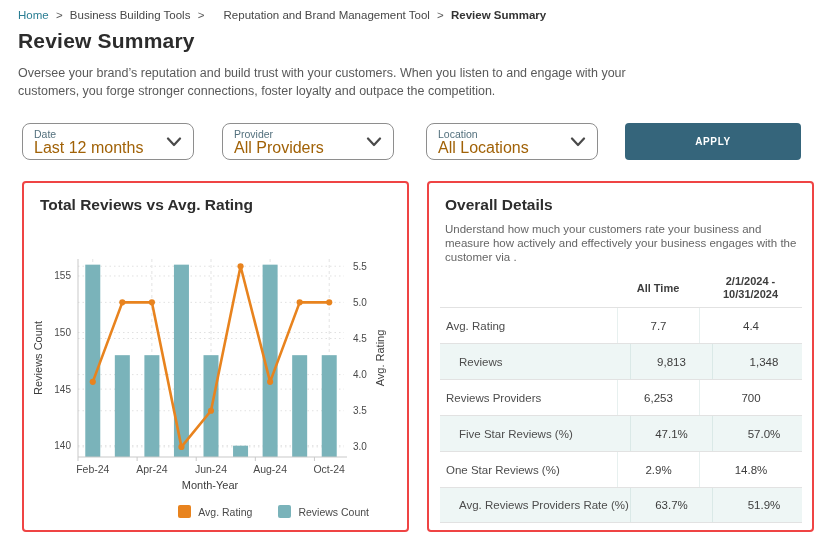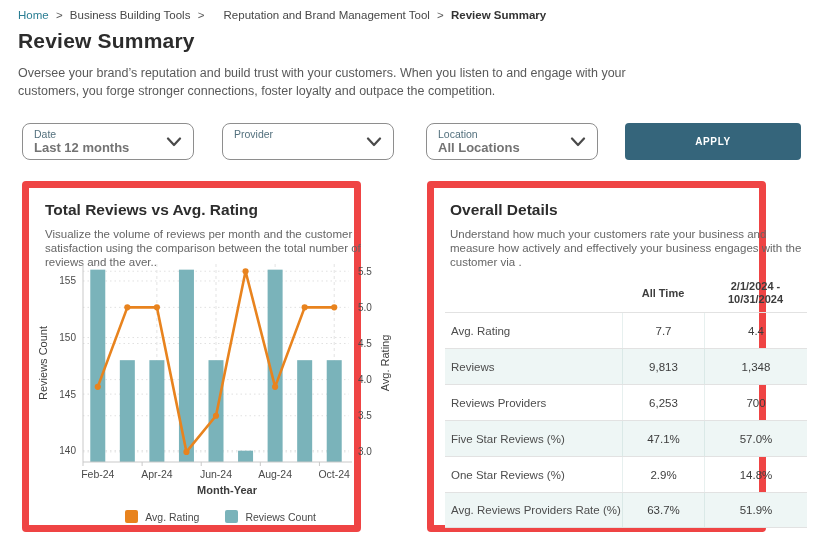--- a/index.html
+++ b/index.html
@@ -19,46 +19,46 @@
   
   .page-title { position: absolute; left: 18px; top: 29px; font-size: 21px; font-weight: bold; color: #2c2c2c; letter-spacing: 0.2px; }
   .page-desc { position: absolute; left: 18px; top: 65px; width: 642px; font-size: 12.5px; line-height: 17.5px; color: #595959; }
   
   .dropdown {
     position: absolute; top: 123px; width: 172px; height: 37px;
     border: 1px solid #8e8e8e; border-radius: 8px; background: #fff;
     padding: 4px 30px 4px 11px; cursor: pointer;
   }
   .dd-label { display: block; font-size: 10.5px; color: #53707d; line-height: 12px; }
-  .dd-value { display: block; font-size: 13px; font-weight: bold; color: #737373; line-height: 15px; white-space: nowrap; }
+  .dd-value { display: block; font-size: 16px; font-weight: normal; color: #a16207; line-height: 15px; white-space: nowrap; }
   .dd-chevron { position: absolute; right: 11px; top: 13px; width: 16px; height: 10px; }
   #dd-date { left: 22px; } #dd-provider { left: 222px; } #dd-location { left: 426px; }
   .apply-btn {
     position: absolute; left: 625px; top: 123px; width: 176px; height: 37px;
     background: var(--accent, #35657b); color: #fff; border: none; border-radius: 4px;
     font-family: inherit; font-size: 10px; font-weight: bold; letter-spacing: 0.6px; cursor: pointer;
   }
   
-  .card { position: absolute; top: 181px; width: 339px; height: 351px; background: #fff; border: 7px solid #ef4444; border-radius: 4px; }
+  .card { position: absolute; top: 181px; width: 387px; height: 351px; background: #fff; border: 2px solid #ef4444; border-radius: 4px; }
   #card-chart { left: 22px; } #card-details { left: 427px; }
   .card-title { position: absolute; left: 16px; top: 13px; font-size: 15.5px; font-weight: bold; color: #2d2d2d; }
   .card-sub { position: absolute; left: 16px; top: 39px; width: 356px; font-size: 11.5px; line-height: 14px; color: #666; }
   
   #chart-svg { position: absolute; left: 4px; top: 70px; }
   svg text { font-family: "Liberation Sans", sans-serif; }
-  .x-axis-title { position: absolute; left: 12px; top: 296px; width: 380px; text-align: center; font-size: 11px; font-weight: bold; color: #3d3d3d; transform: translateX(-4px); }
+  .x-axis-title { position: absolute; left: 0; top: 296px; width: 380px; text-align: center; font-size: 11px; font-weight: normal; color: #3d3d3d; transform: translateX(-4px); }
   .chart-legend { position: absolute; right: 38px; top: 322px; display: flex; align-items: center; gap: 26px; }
   .legend-item { display: flex; align-items: center; gap: 7px; cursor: pointer; }
   .legend-swatch { width: 13px; height: 13px; border-radius: 2px; display: inline-block; }
   .legend-label { font-size: 10.5px; color: #4a4a4a; }
   
   .details-table { position: absolute; left: 11px; top: 86px; width: 362px; font-size: 11.5px; }
   .t-row { display: grid; grid-template-columns: 177px 82px 103px; align-items: center; min-height: 36px; border-top: 1px solid #e2e2e2; }
   .t-head { border-top: none; min-height: 38px; font-weight: bold; font-size: 11px; color: #333; }
-  .t-row.stripe { background: var(--stripe, #eef6f5); }
+  .t-row.stripe { background: var(--stripe, #eef6f5); padding-left: 13px; }
   .t-label { padding-left: 6px; color: #4d4d4d; }
   .t-val { text-align: center; color: #3d3d3d; border-left: 1px solid rgba(160,195,190,0.25); align-self: stretch; display: flex; align-items: center; justify-content: center; }
   .t-head .t-val { line-height: 13px; padding: 4px 6px; }
   .t-end { border-bottom: 1px solid #e2e2e2; }
 </style>
 </head>
 <body>
 
 <nav class="breadcrumb">
   <a class="crumb-link">Home</a>
@@ -75,36 +75,36 @@
 
 <div class="dropdown" id="dd-date">
   <span class="dd-label">Date</span>
   <span class="dd-value">Last 12 months</span>
   <svg class="dd-chevron" viewBox="0 0 16 10">
       <polyline points="2,1.5 8,8 14,1.5" fill="none" stroke="#4a4a4a" stroke-width="2.2" stroke-linecap="round" stroke-linejoin="round"></polyline>
     </svg>
 </div>
 <div class="dropdown" id="dd-provider">
   <span class="dd-label">Provider</span>
+  <span class="dd-value">All Providers</span>
   <svg class="dd-chevron" viewBox="0 0 16 10">
       <polyline points="2,1.5 8,8 14,1.5" fill="none" stroke="#4a4a4a" stroke-width="2.2" stroke-linecap="round" stroke-linejoin="round"></polyline>
     </svg>
 </div>
 <div class="dropdown" id="dd-location">
   <span class="dd-label">Location</span>
   <span class="dd-value">All Locations</span>
   <svg class="dd-chevron" viewBox="0 0 16 10">
       <polyline points="2,1.5 8,8 14,1.5" fill="none" stroke="#4a4a4a" stroke-width="2.2" stroke-linecap="round" stroke-linejoin="round"></polyline>
     </svg>
 </div>
 <button class="apply-btn">APPLY</button>
 
 <section class="card" id="card-chart">
   <h2 class="card-title">Total Reviews vs Avg. Rating</h2>
-  <p class="card-sub">Visualize the volume of reviews per month and the customer satisfaction using the comparison between the total number of reviews and the aver..</p>
   <svg id="chart-svg" width="380" height="230" viewBox="0 0 380 230">
       <line x1="50" y1="192.68571428571428" x2="316" y2="192.68571428571428" stroke="#e1e1e1" stroke-width="1" stroke-dasharray="1.5,3"></line>
       <line x1="50" y1="136.1142857142857" x2="316" y2="136.1142857142857" stroke="#e1e1e1" stroke-width="1" stroke-dasharray="1.5,3"></line>
       <line x1="50" y1="79.54285714285714" x2="316" y2="79.54285714285714" stroke="#e1e1e1" stroke-width="1" stroke-dasharray="1.5,3"></line>
       <line x1="50" y1="22.97142857142859" x2="316" y2="22.97142857142859" stroke="#e1e1e1" stroke-width="1" stroke-dasharray="1.5,3"></line>
       <line x1="50" y1="193.8832116788321" x2="316" y2="193.8832116788321" stroke="#e1e1e1" stroke-width="1" stroke-dasharray="1.5,3"></line>
       <line x1="50" y1="157.75182481751824" x2="316" y2="157.75182481751824" stroke="#e1e1e1" stroke-width="1" stroke-dasharray="1.5,3"></line>
       <line x1="50" y1="121.62043795620436" x2="316" y2="121.62043795620436" stroke="#e1e1e1" stroke-width="1" stroke-dasharray="1.5,3"></line>
       <line x1="50" y1="85.4890510948905" x2="316" y2="85.4890510948905" stroke="#e1e1e1" stroke-width="1" stroke-dasharray="1.5,3"></line>
       <line x1="50" y1="49.3576642335766" x2="316" y2="49.3576642335766" stroke="#e1e1e1" stroke-width="1" stroke-dasharray="1.5,3"></line>

